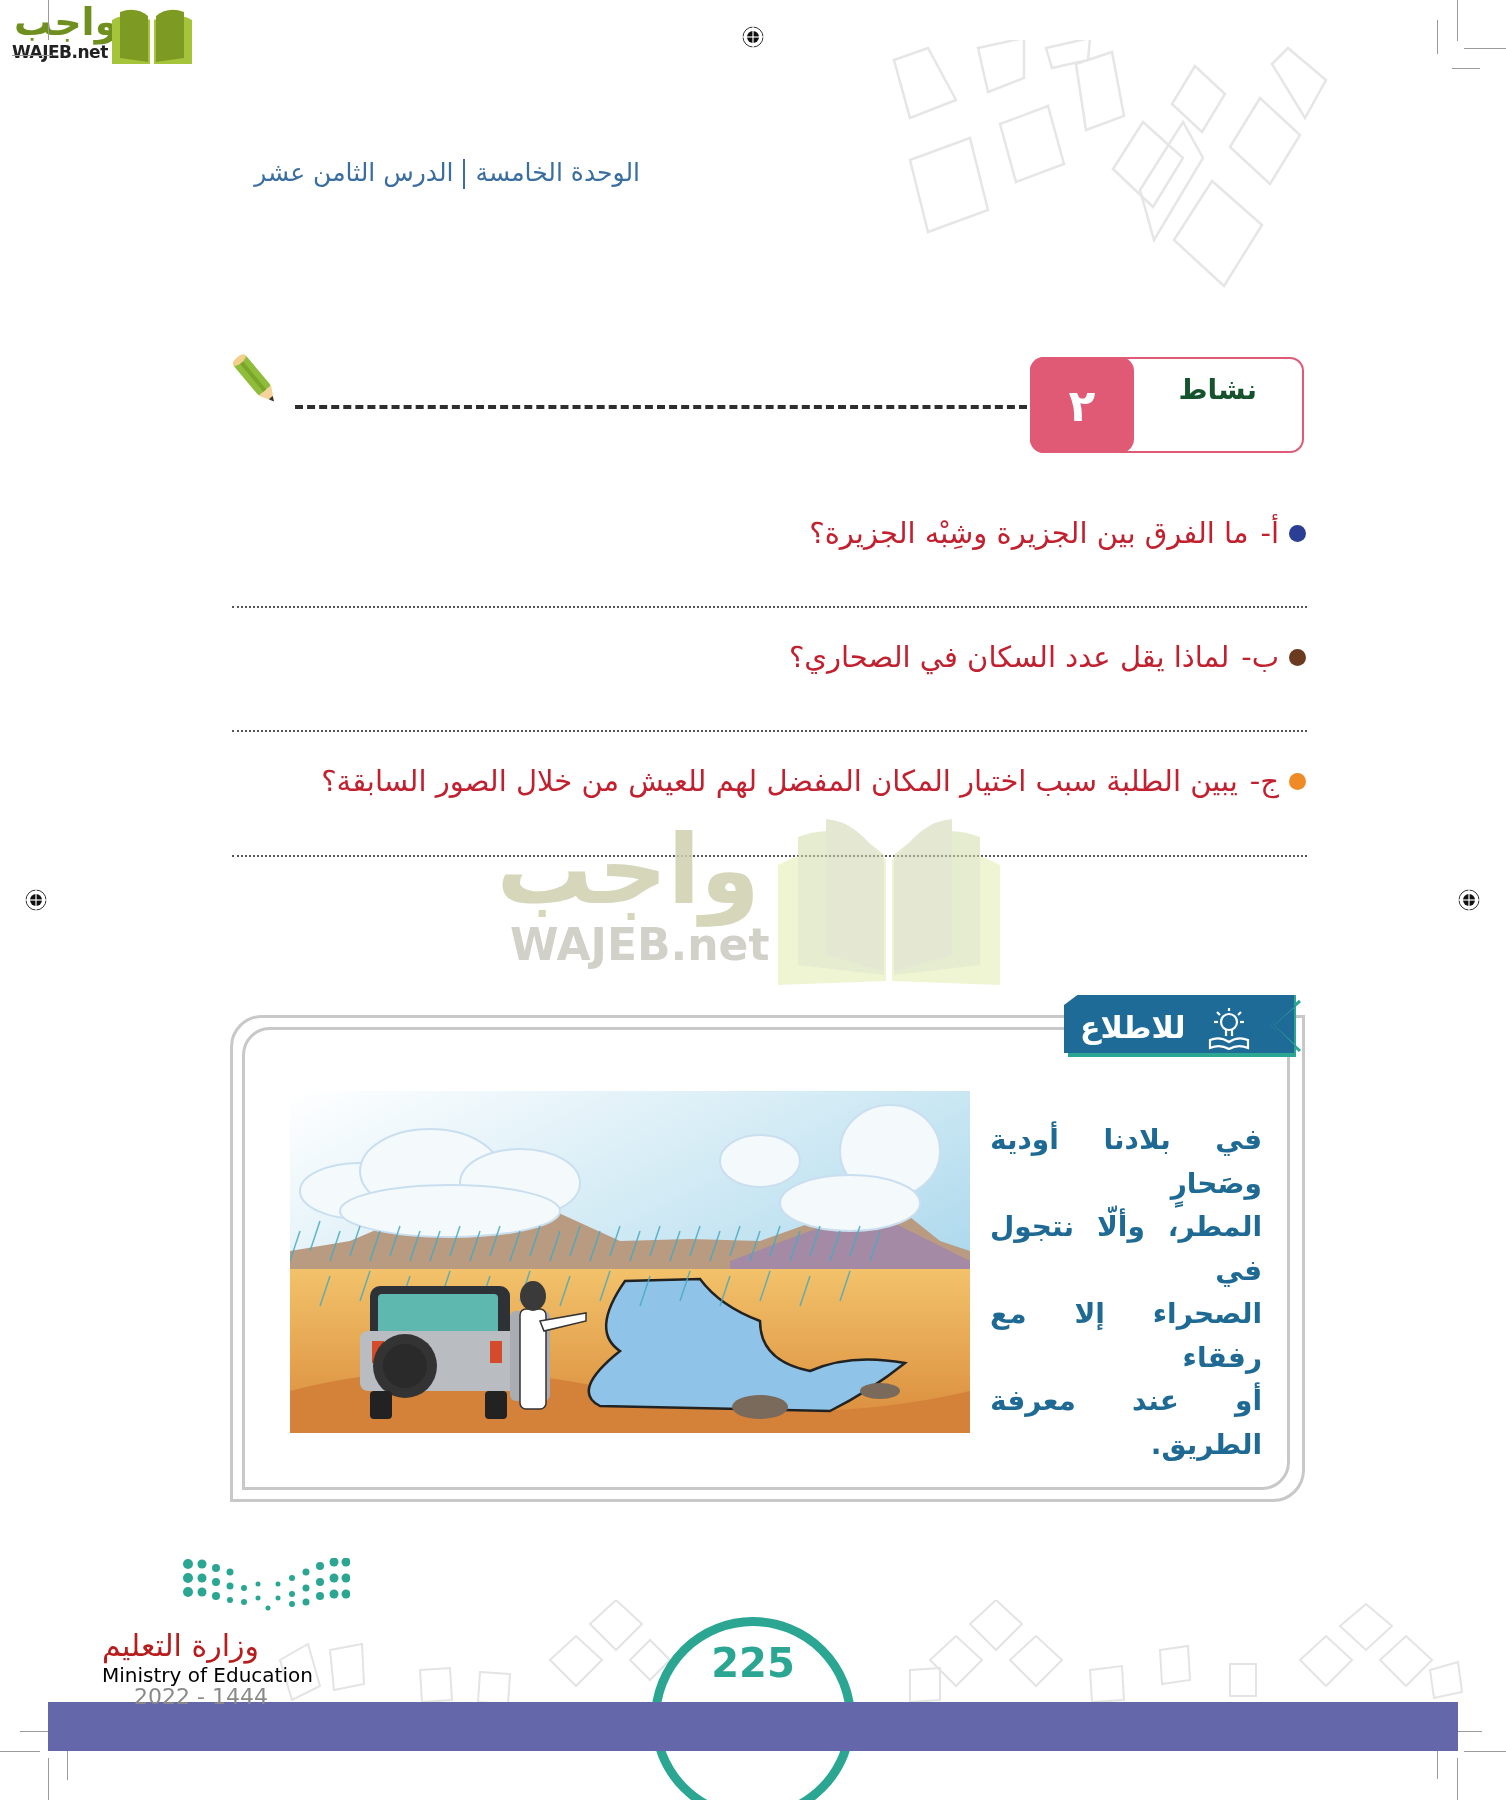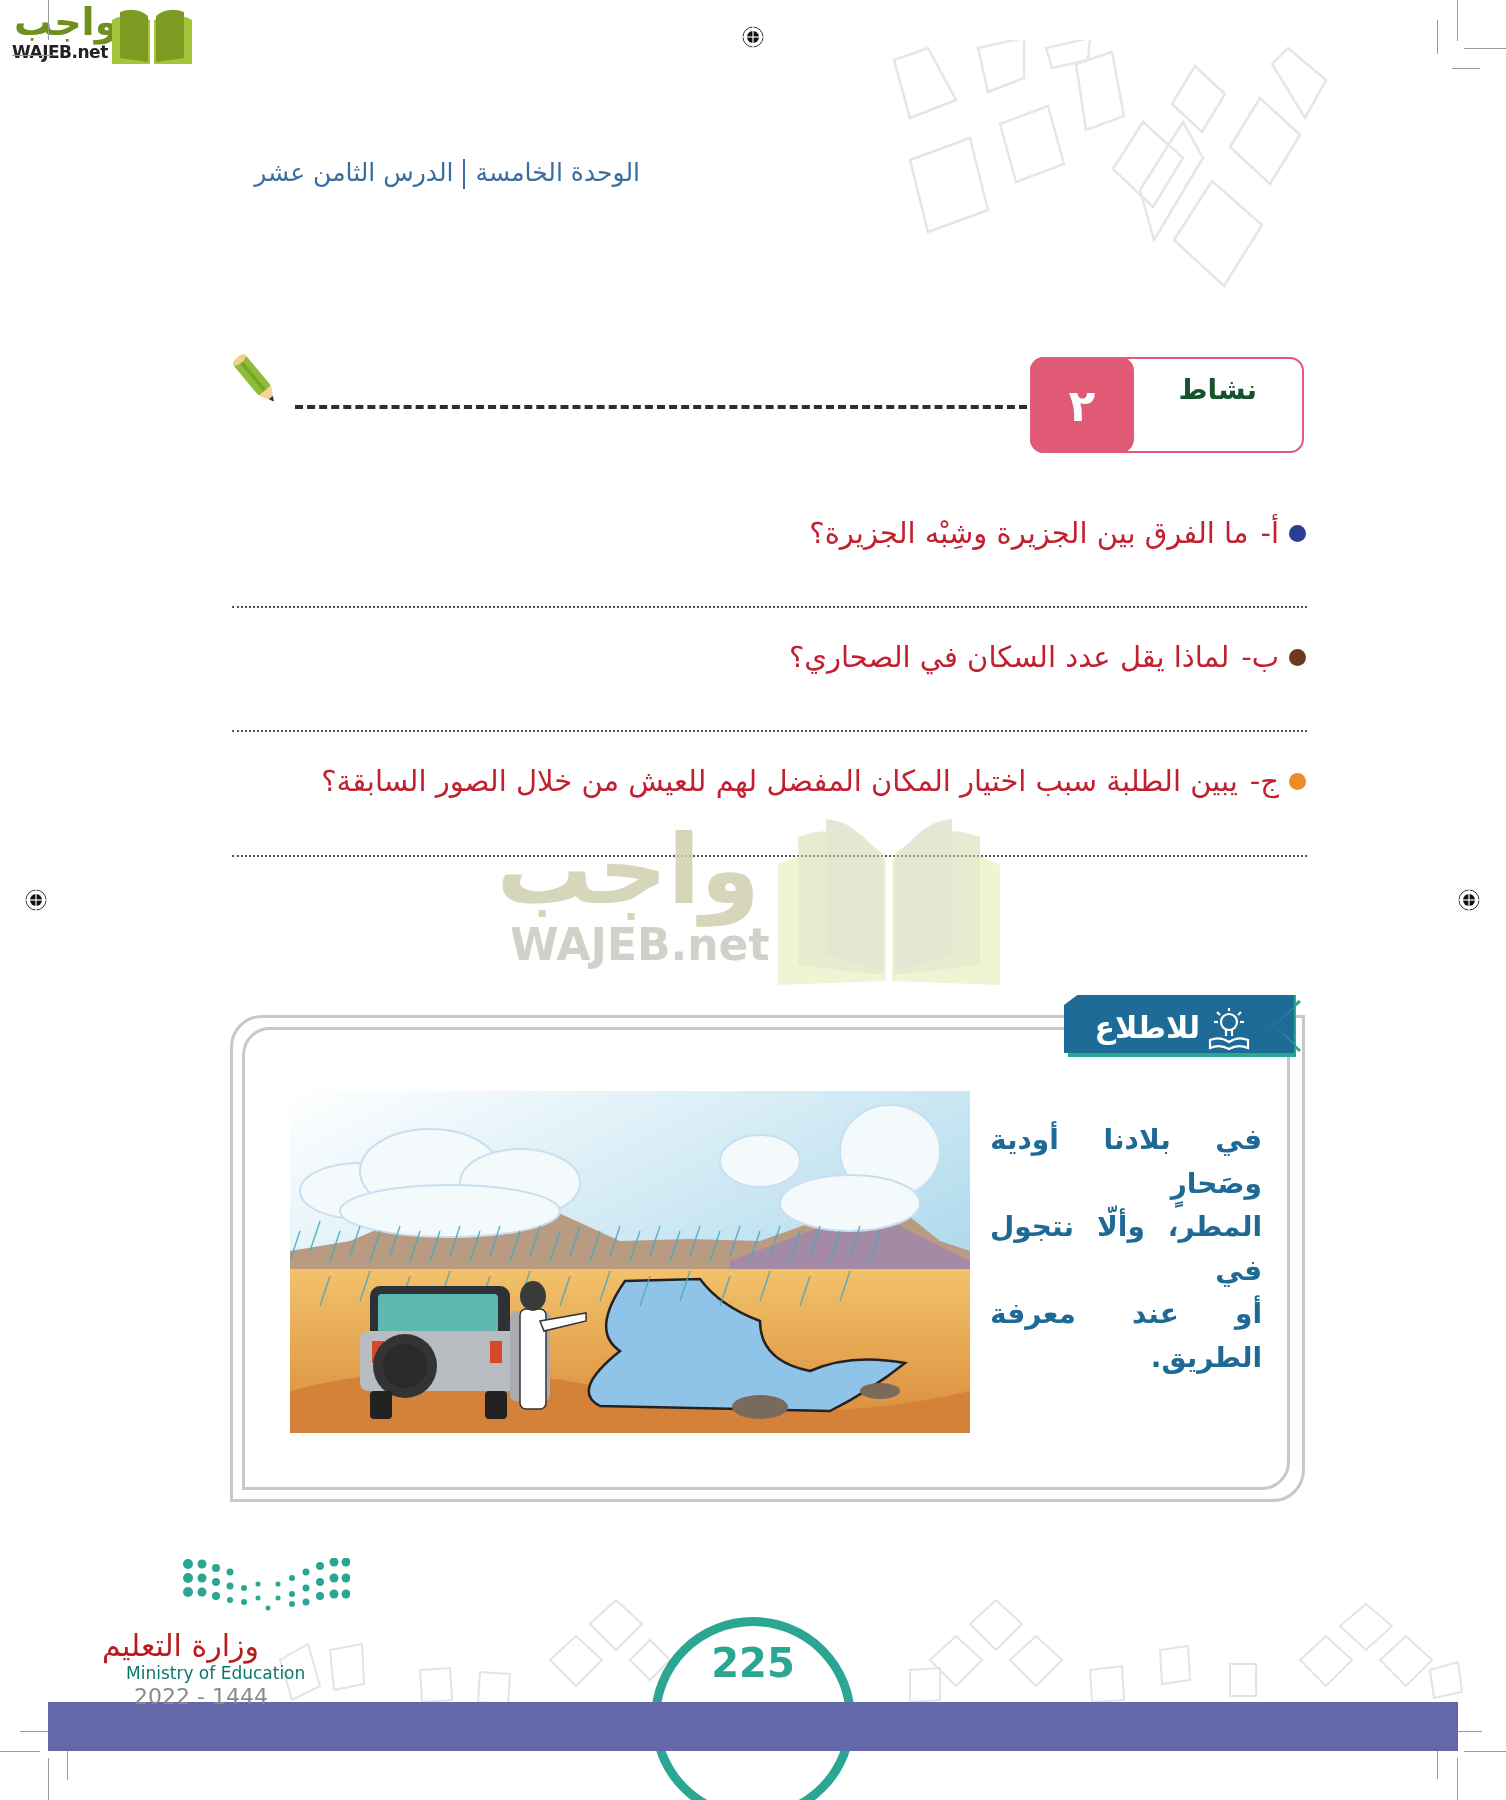--- a/index.html
+++ b/index.html
@@ -29,21 +29,21 @@
   .frame-outer{left:230px;top:1015px;width:1075px;height:487px;border:3px solid #c8c8c8;border-radius:32px 0 32px 0;box-sizing:border-box;}
   .frame-inner{left:242px;top:1027px;width:1048px;height:463px;border:3px solid #c8c8c8;border-radius:28px 0 28px 0;box-sizing:border-box;background:#fff;}
   .info-tab{left:1062px;top:995px;width:240px;height:70px;}
   .info-text{left:990px;top:1118px;width:272px;font-size:28px;font-weight:bold;color:#1e6a94;direction:rtl;text-align:justify;line-height:43.5px;}
   .scene{left:290px;top:1091px;width:680px;height:342px;overflow:hidden;}
   
   .footer-bar{left:48px;top:1702px;width:1410px;height:49px;background:#6468aa;}
   .page-arc{left:651px;top:1617px;width:204px;height:204px;border:9px solid #2aa693;border-radius:50%;box-sizing:border-box;background:#fff;}
   .page-num{left:680px;top:1640px;width:146px;text-align:center;font-size:40px;font-weight:bold;color:#2aa693;}
   .moe-ar{left:102px;top:1628px;font-size:30px;color:#b91c1c;direction:rtl;}
-  .moe-en{left:102px;top:1663px;font-size:17px;color:#0f766e;margin-left:24px;}
+  .moe-en{left:102px;top:1663px;font-size:20px;color:#000000;}
   .moe-year{left:102px;top:1684px;font-size:22px;color:#8a8a8a;margin-left:32px;}
 </style>
 </head>
 <body>
 
 <div class="abs" style="left:8px;top:4px;width:180px;height:62px;">
   <div class="abs" style="left:6px;top:-4px;font-size:38px;font-weight:bold;color:#6f8f1e;direction:rtl;">واجب</div>
   <div class="abs" style="left:4px;top:38px;font-size:17px;font-weight:bold;color:#222;letter-spacing:-.5px;">WAJEB.net</div>
   <svg class="abs" style="left:100px;top:2px;" width="88" height="60" viewBox="0 0 88 60">
     <path d="M4 14 L4 58 L42 58 L42 14 Q22 4 4 14Z" fill="#a6c43a"></path>
@@ -178,25 +178,26 @@
     <line x1="20" y1="22" x2="20" y2="28"></line>
       <line x1="26" y1="22" x2="26" y2="28"></line>
     <line x1="23" y1="0" x2="23" y2="3"></line>
       <line x1="8" y1="14" x2="12" y2="14"></line>
       <line x1="34" y1="14" x2="38" y2="14"></line>
     <line x1="11" y1="4" x2="14" y2="7"></line>
       <line x1="35" y1="4" x2="32" y2="7"></line>
     <path d="M4 32 Q14 28 23 34 Q32 28 42 32 L42 40 Q32 36 23 41 Q14 36 4 40Z"></path>
   </g>
 </svg>
-<div class="abs" style="left:1080px;top:1010px;width:120px;text-align:right;font-size:30px;font-weight:bold;color:#fff;direction:rtl;">للاطلاع</div>
+<div class="abs" style="left:1080px;top:1010px;width:120px;text-align:left;font-size:30px;font-weight:bold;color:#fff;direction:rtl;">للاطلاع</div>
 
 <div class="abs info-text">
   <div>في بلادنا أودية وصَحارٍ</div>
   <div>المطر، وألّا نتجول في</div>
+  <div>الصحراء إلا مع رفقاء</div>
   <div>أو عند معرفة الطريق.</div>
 </div>
 
 <svg class="abs scene" viewBox="0 0 680 342">
   <defs>
     <linearGradient id="sky" x1="0" y1="0" x2="1" y2="1">
       <stop offset="0" stop-color="#ffffff"></stop>
       <stop offset="0.45" stop-color="#cfe9f4"></stop>
       <stop offset="1" stop-color="#8fcbe6"></stop>
     </linearGradient>

